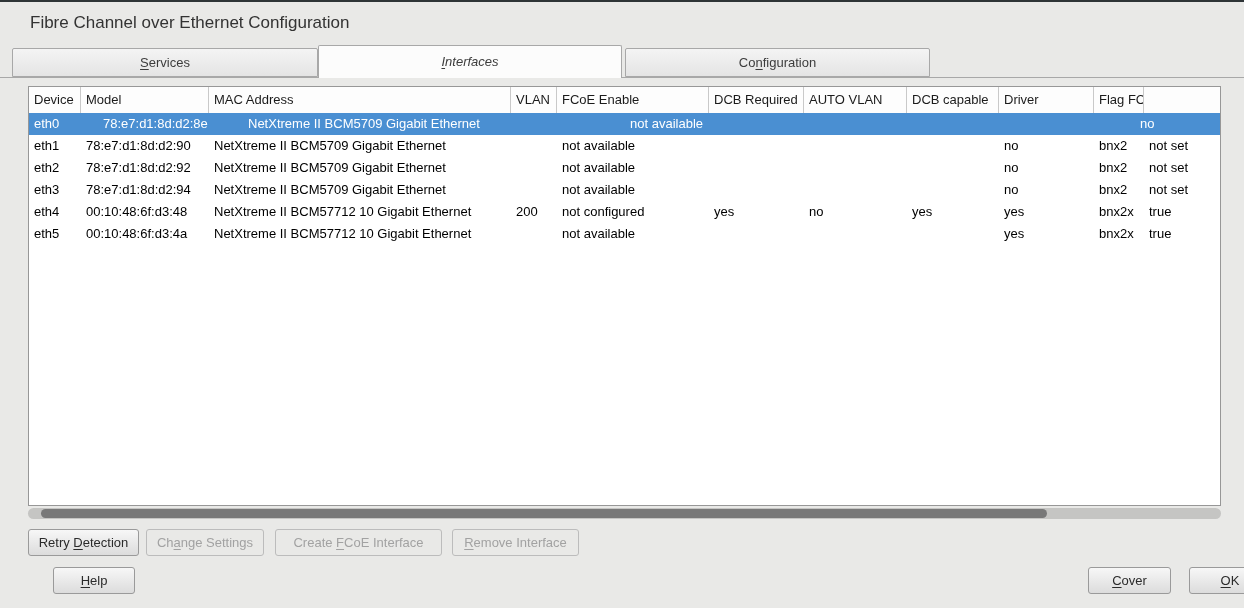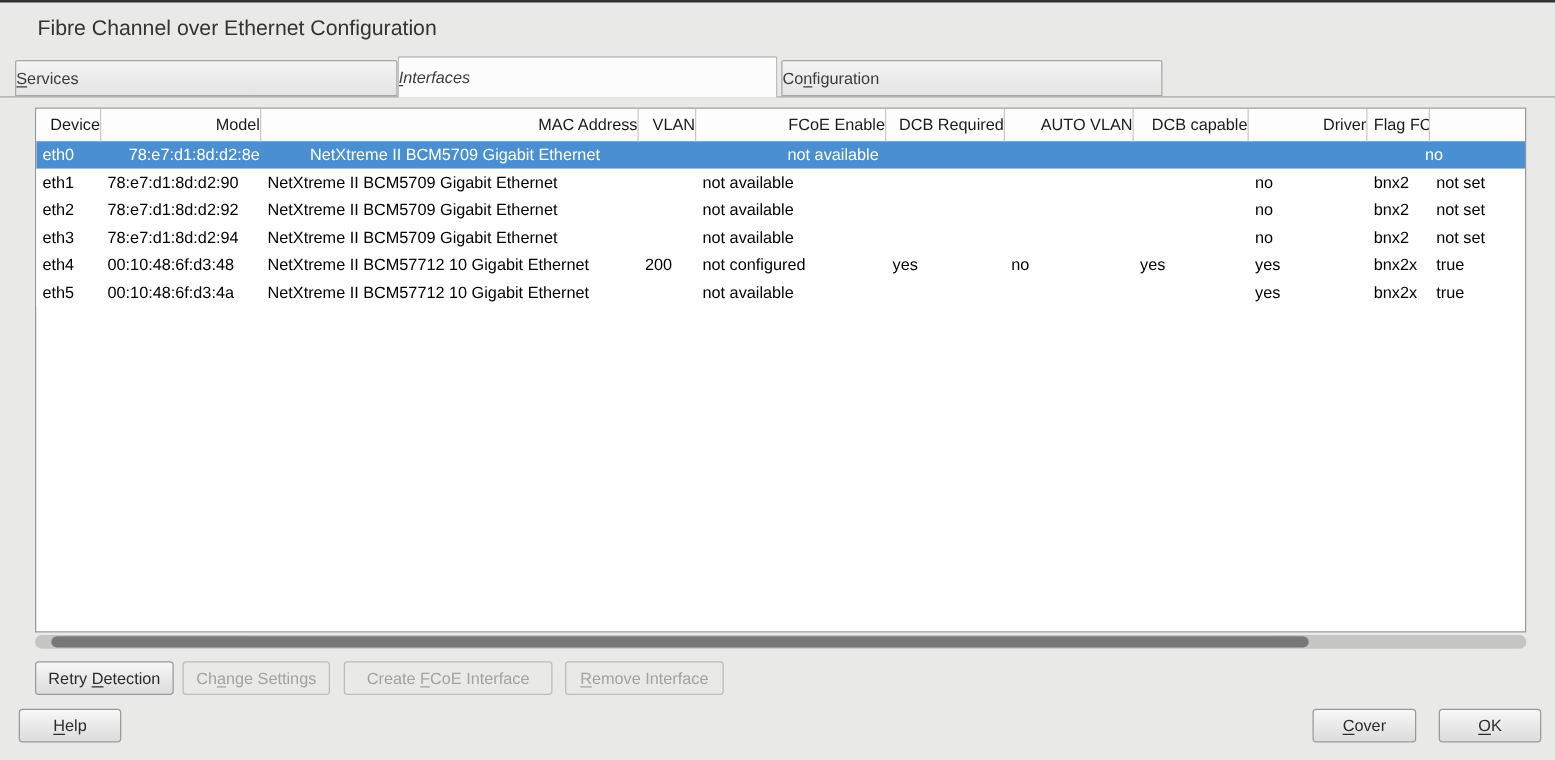--- a/index.html
+++ b/index.html
@@ -12,40 +12,40 @@
   }
   .topline { position:absolute; left:0; top:0; width:1244px; height:2px; background:#2e3436; }
   .title { position:absolute; left:30px; top:13px; font-size:17px; color:#333; }
 
   
   .tabline { position:absolute; left:0; top:77px; width:1244px; height:1px; background:#a8a8a8; z-index:1; }
   .tab {
     position:absolute; top:48px; height:29px; z-index:1;
     border:1px solid #a8a8a8; border-radius:2px 2px 0 0;
     background:linear-gradient(#f4f4f4,#e4e4e4);
-    font-size:13px; color:#3c3c3c; text-align:left; line-height:27px;
+    font-size:13px; color:#3c3c3c; text-align:center; line-height:27px;
     cursor:default; white-space:nowrap; overflow:hidden;
   }
   .tab.active {
     top:45px; height:33px; z-index:2;
     background:#fcfcfc; border-bottom:none; line-height:31px;font-style:italic;
   }
   #tab-services { left:12px; width:306px; }
   #tab-interfaces { left:318px; width:304px; }
   #tab-configuration { left:625px; width:305px; }
 
   
   .table {
     position:absolute; left:28px; top:86px; width:1193px; height:420px;
     background:#fff; border:1px solid #979797; overflow:hidden;
   }
   .thead { display:flex; height:26px; background:#fdfdfd; }
   .hcell {
     flex:none; padding-left:5px; font-size:13px; line-height:25px; color:#1b1b1b;
-    border-right:1px solid #c9c9c9; white-space:nowrap; overflow:hidden; cursor:default;text-align:right;
+    border-right:1px solid #c9c9c9; white-space:nowrap; overflow:hidden; cursor:default;
   }
   .trow { display:flex; height:22px; background:#fff; color:#000; }
   .trow.selected { background:#4a8fd2; color:#fff;gap:17px; }
   .cell { flex:none; padding-left:5px; font-size:13px; line-height:22px; white-space:nowrap; overflow:hidden; }
   .thead > :nth-child(1),  .trow > :nth-child(1)  { width:52px; }
   .thead > :nth-child(2),  .trow > :nth-child(2)  { width:128px; }
   .thead > :nth-child(3),  .trow > :nth-child(3)  { width:302px; }
   .thead > :nth-child(4),  .trow > :nth-child(4)  { width:46px; }
   .thead > :nth-child(5),  .trow > :nth-child(5)  { width:152px; }
   .thead > :nth-child(6),  .trow > :nth-child(6)  { width:95px; }
@@ -74,21 +74,21 @@
     white-space:nowrap; overflow:hidden; cursor:default;
   }
   .btn.disabled {
     background:#e9e9e7; border-color:#bcbcbc; color:#a2a2a2;
   }
   .abtn { top:529px; }
   #btn-retry  { left:28px;  width:111px; }
   #btn-change { left:146px; width:118px; }
   #btn-create { left:275px; width:167px; }
   #btn-remove { left:452px; width:127px; }
-  .dbtn { top:567px; }
+  .dbtn { top:567px;margin-left:38px; }
   #btn-help   { left:15px;   width:82px; }
   #btn-cancel { left:1050px; width:83px; }
   #btn-ok     { left:1151px; width:82px; }
 
   .mn { text-decoration:underline; text-underline-offset:2px; }
 </style>
 </head>
 <body>
 
 <div class="topline"></div>

